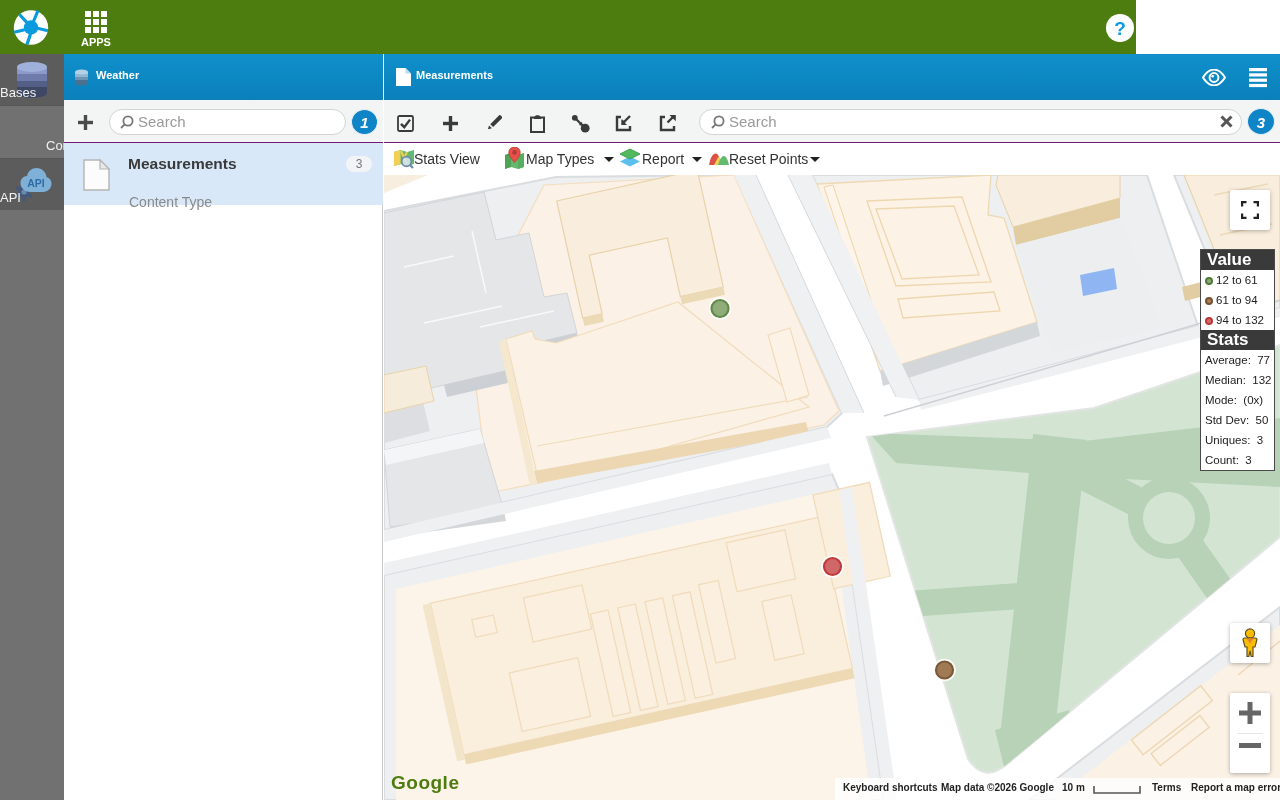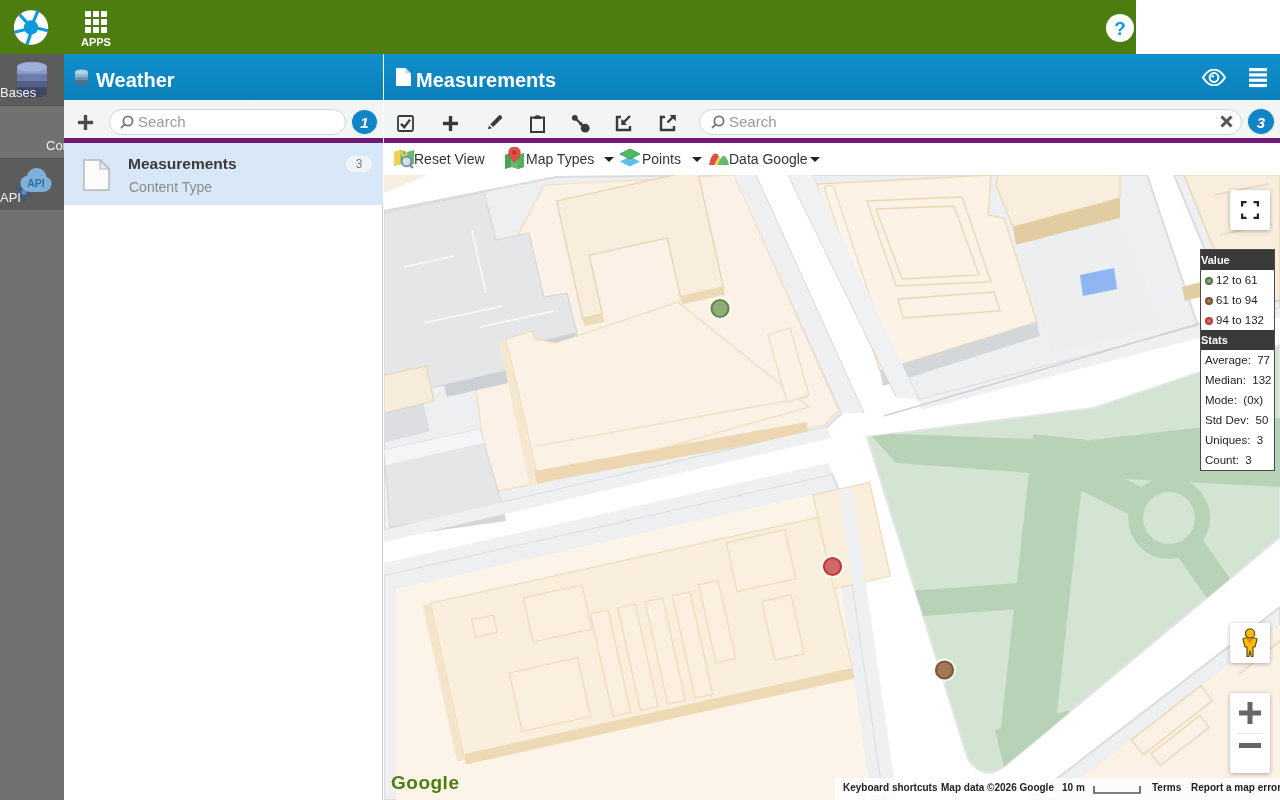--- a/index.html
+++ b/index.html
@@ -11,22 +11,22 @@
   #topbar { position:absolute; left:0; top:0; width:1136px; height:54px; background:#4d7c0f; }
 
   
   #sidebar { position:absolute; left:0; top:54px; width:64px; height:746px; background:#717171; }
   .sideitem { width:64px; height:52px; background:#5c5c5c; color:#f2f2f2; font-size:13px; text-align:left; position:relative; }
   .sideitem.active { background:#717171;margin-left:46px; }
   .sideitem .lbl { position:absolute; bottom:5px; width:100%; }
 
   
   .phead { position:absolute; top:54px; height:46px; background:linear-gradient(180deg,#1090cc 0%,#0a80ba 100%); color:#fff; }
-  .ptool { position:absolute; top:100px; height:43px; background:#f3f4f4; border-bottom:5px solid #701a75; }
-  .ptitle { font-weight:bold; font-size:20px; position:absolute; top:15px; }
+  .ptool { position:absolute; top:100px; height:43px; background:#f3f4f4; border-bottom:1px solid #701a75; }
+  .ptitle { font-weight:bold; font-size:11px; position:absolute; top:15px; }
 
   
   #lpanel { position:absolute; left:64px; top:54px; width:319px; height:746px; background:#fff; border-right:1px solid #c9c9c9; }
   #lhead { left:64px; width:319px; }
   #ltool { left:64px; width:319px; }
   .pill { position:absolute; background:#fff; border:1px solid #d4d4d4; border-radius:13px; height:26px; }
   .badge { position:absolute; background:#0f84c6; color:#fff; border-radius:50%; text-align:center; font-weight:bold; font-style:italic; }
   #litem { position:absolute; left:64px; top:143px; width:319px; height:62px; background:#d8e8f8; }
 
   
@@ -35,21 +35,21 @@
   #maptool { position:absolute; left:384px; top:143px; width:896px; height:32px; background:#fff; color:#333; }
   .mtitem { position:absolute; top:8px; font-size:14px; }
   .caret { display:inline-block; width:0; height:0; border-left:5px solid transparent; border-right:5px solid transparent; border-top:5px solid #222; vertical-align:middle; margin-left:5px; margin-bottom:2px; }
 
   
   #map { position:absolute; left:384px; top:175px; width:896px; height:625px; background:#fff; overflow:hidden; }
 
   
   .gbtn { position:absolute; background:#fff; border-radius:2px; box-shadow:0 1px 4px rgba(0,0,0,.3); }
   #legend { position:absolute; left:1200px; top:249px; width:75px; background:#fff; border:1px solid #4a4a4a; font-size:11.5px; color:#222; }
-  .leghead { background:#3a3a3a; color:#fff; font-weight:bold; font-size:11px; height:20px; line-height:20px; }
+  .leghead { background:#3a3a3a; color:#fff; font-weight:bold; font-size:17px; height:20px; line-height:20px; padding-left:6px; }
   .legrow { height:20px; line-height:20px; padding-left:4px; white-space:nowrap; overflow:hidden; }
   .dotL { display:inline-block; width:8px; height:8px; border-radius:50%; margin-right:3px; vertical-align:-1px; }
   #attr { position:absolute; left:835px; top:778px; width:445px; height:22px; background:rgba(255,255,255,.8); font-size:10px; color:#222;font-weight:bold; }
   #attr span { position:absolute; top:4px; white-space:nowrap; }
 </style>
 </head>
 <body>
 
 <div id="topbar">
   <svg class="abs" style="left:13px;top:9px" width="36" height="37" viewBox="0 0 36 37">
@@ -170,21 +170,21 @@
     </svg>
   <div class="abs" style="left:74px;top:13px;font-size:15px;color:#9a9a9a;">Search</div>
   <div class="badge" style="left:287px;top:9px;width:27px;height:26px;line-height:26px;font-size:15px;border:1px solid #e8f0f5;">1</div>
 </div>
 <div id="litem">
   <svg class="abs" style="left:19px;top:16px" width="27px" height="32" viewBox="0 0 27 32">
     <path d="M1 1 L17 1 L26 10 L26 31 L1 31 Z" fill="#fcfcfc" stroke="#b5b5b5" stroke-width="1.4"></path>
     <path d="M17 1 L17 10 L26 10 Z" fill="#e8e8e8" stroke="#b5b5b5" stroke-width="1.2"></path>
   </svg>
   <div class="abs" style="left:64px;top:12px;font-size:15.5px;font-weight:bold;color:#3a3a3a;">Measurements</div>
-  <div class="abs" style="left:65px;top:36px;font-size:14px;color:#8a8a8a;">Content Type</div>
+  <div class="abs" style="left:65px;top:51px;font-size:14px;color:#8a8a8a;">Content Type</div>
   <div class="abs" style="left:282px;top:13px;width:26px;height:16px;background:#f2f5f8;border-radius:8px;text-align:center;font-size:12px;color:#777;line-height:16px;">3</div>
 </div>
 
 <div class="phead" id="mhead">
   <svg class="abs" style="left:12px;top:14px" width="15" height="18" viewBox="0 0 15 18">
     <path d="M0 0 L9.5 0 L15 5.5 L15 18 L0 18 Z" fill="#fff"></path>
     <path d="M9.5 0 L9.5 5.5 L15 5.5 Z" fill="#bdd9ea"></path>
   </svg>
   <div class="ptitle" style="left:32px;">Measurements</div>
 
@@ -270,45 +270,45 @@
 </div>
 
 <div id="maptool">
   <svg class="abs" style="left:9px;top:6px" width="22" height="20" viewBox="0 0 22 20">
     <path d="M1 3 L7.5 1 L14 3 L21 1 L21 15 L14.5 17 L8 15 L1 17 Z" fill="#62bb6e"></path>
     <path d="M1 3 L7.5 1 L7.5 15 L1 17 Z" fill="#f2cf55"></path>
     <path d="M8 2 L14 14.8 M14 3.2 L8.5 14" stroke="#f2cf55" stroke-width="2" fill="none"></path>
     <circle cx="13.5" cy="12.5" r="4.8" fill="#d8e8f4" fill-opacity="0.85" stroke="#6b8ba6" stroke-width="1.7"></circle>
     <line x1="16.8" y1="15.8" x2="20" y2="19" stroke="#6b8ba6" stroke-width="2.2"></line>
   </svg>
-  <div class="mtitem" style="left:30px;">Reset View</div>
+  <div class="mtitem" style="left:30px;">Stats View</div>
 
   <svg class="abs" style="left:119px;top:4px" width="22" height="22" viewBox="0 0 22 22">
     <path d="M2 8 L8 6 L15 8 L21 6 L21 20 L15 22 L8 20 L2 22 Z" fill="#65b96d"></path>
     <path d="M2 8 L8 6 L8 20 L2 22 Z" fill="#4ca355"></path>
     <path d="M15 8 L21 6 L21 20 L15 22 Z" fill="#57ad60"></path>
     <path d="M11.5 0 C8.1 0 5.8 2.4 5.8 5.5 C5.8 9.6 11.5 15.5 11.5 15.5 C11.5 15.5 17.2 9.6 17.2 5.5 C17.2 2.4 14.9 0 11.5 0 Z" fill="#e85048" stroke="#b23d38" stroke-width="0.8"></path>
     <circle cx="11.5" cy="5.4" r="2.4" fill="#b23d38"></circle>
   </svg>
   <div class="mtitem" style="left:142px;">Map Types</div>
     <span class="caret abs" style="left:215px;top:14px;"></span>
 
   <svg class="abs" style="left:236px;top:5px" width="20" height="22" viewBox="0 0 20 22">
     <path d="M10 8.5 L0 13.5 L10 18.5 L20 13.5 Z" fill="#5bc0f0"></path>
     <path d="M10 1 L0 6 L10 11 L20 6 Z" fill="#52b95f" stroke="#42a050" stroke-width="1"></path>
   </svg>
-  <div class="mtitem" style="left:258px;">Points</div>
+  <div class="mtitem" style="left:258px;">Report</div>
     <span class="caret abs" style="left:303px;top:14px;"></span>
 
   <svg class="abs" style="left:325px;top:9px" width="20" height="14" viewBox="0 0 20 14">
     <path d="M0 13 C1.5 5 4 1.5 6.5 1.5 C8.5 1.5 9.5 3.5 10.5 6 L6.5 13 Z" fill="#dd5045"></path>
     <path d="M5 13 L9.5 4.5 C11 6.5 11.5 8 12.5 13 Z" fill="#f2cf55"></path>
     <path d="M9 13 C10.8 6.5 13 4 15 4 C17 4 19 8 20 13 Z" fill="#62bb6e"></path>
   </svg>
-  <div class="mtitem" style="left:345px;">Data Google</div>
+  <div class="mtitem" style="left:345px;">Reset Points</div>
     <span class="caret abs" style="left:421px;top:14px;"></span>
 </div>
 
 <div id="map">
 <svg width="896" height="625" viewBox="0 0 896 625">
   <rect width="896" height="625" fill="#ffffff"></rect>
 
   <polygon points="0,0 44,0 0,18" fill="#f7eee0"></polygon>
 
   <polygon points="0,36 172,2 350,0 458,238 443,252 0,355" fill="#edeff1" stroke="#dadde0" stroke-width="2"></polygon>

